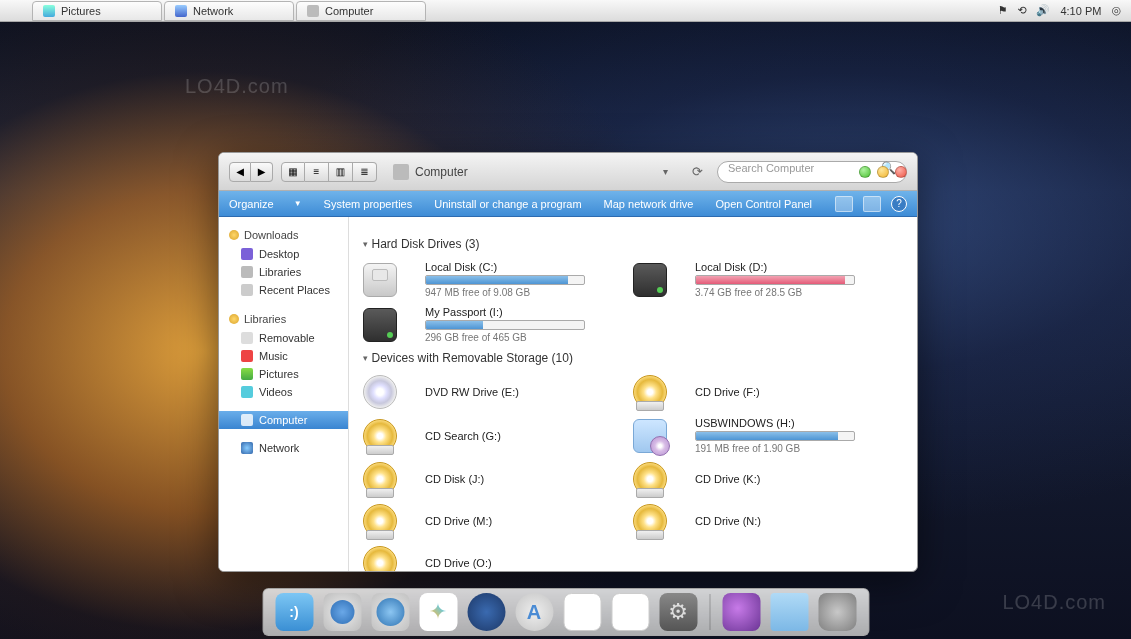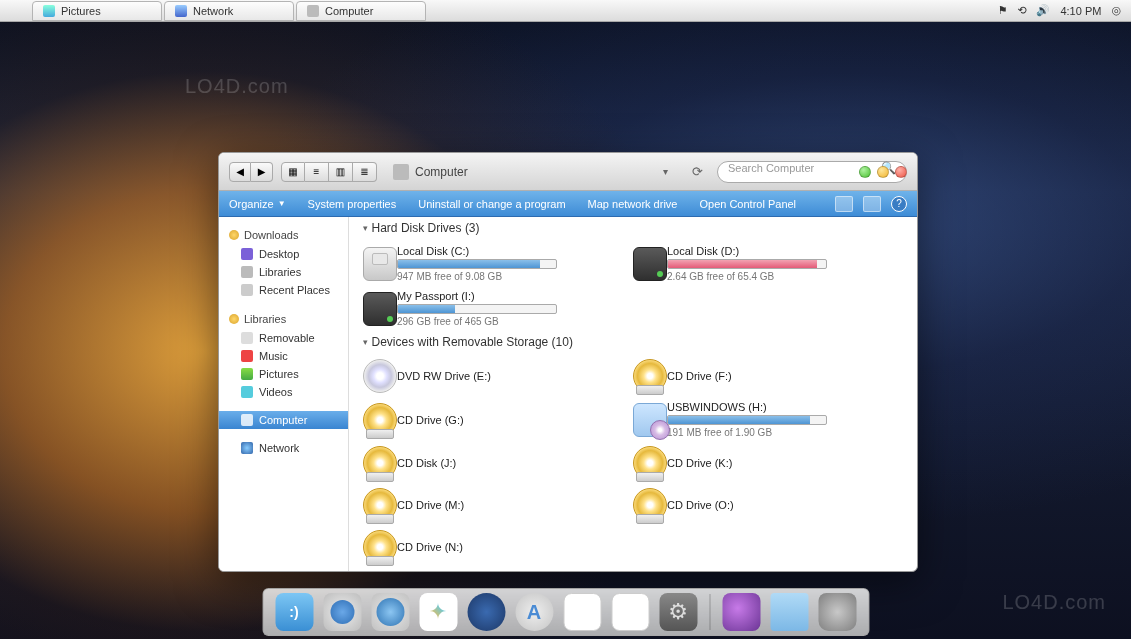--- a/index.html
+++ b/index.html
@@ -66,21 +66,21 @@
 .title-loc .ic{width:16px;height:16px;background:#bbb;border-radius:2px;}
 .dd{margin-left:auto;margin-right:6px;font-size:10px;color:#666;padding:0 4px;}
 .refresh{font-size:13px;color:#666;padding:0 6px;}
 .search{width:190px;height:22px;border:1px solid #aaa;border-radius:11px;background:#fff;padding:0 10px 7px 10px;font-size:11px;display:flex;align-items:center;justify-content:space-between;color:#999;}
 .search .mg{font-size:12px;color:#888;}
 
 .toolbar2{
   height:26px;background:linear-gradient(#6fb3ea,#3e8cd6);border-bottom:1px solid #2d6bb0;
   display:flex;align-items:center;font-size:11px;color:#fff;padding:0 10px;gap:22px;
 }
-.toolbar2 .titem{display:flex;align-items:center;gap:4px;cursor:default;}
+.toolbar2 .titem{display:flex;align-items:center;gap:20px;cursor:default;}
 .toolbar2 .right{margin-left:auto;display:flex;align-items:center;gap:10px;}
 .tb-icon{width:18px;height:16px;background:rgba(255,255,255,.3);border:1px solid rgba(255,255,255,.5);border-radius:2px;display:inline-block;}
 .tb-help{width:16px;height:16px;border-radius:50%;background:#3a7dc4;border:1px solid #fff;display:flex;align-items:center;justify-content:center;font-size:10px;}
 
 .body{flex:1;display:flex;min-height:0;}
 .sidebar{width:130px;background:#fff;border-right:1px solid #ddd;font-size:11px;padding:8px 0;overflow:hidden;}
 .sb-head{padding:4px 10px;color:#444;display:flex;align-items:center;gap:5px;}
 .sb-head::before{content:"";width:10px;height:10px;border-radius:50%;background:radial-gradient(#ffd76a,#d9a22a);display:inline-block;}
 .sb-item{padding:3px 10px 3px 22px;color:#333;display:flex;align-items:center;gap:6px;cursor:default;}
 .sb-item .si{width:12px;height:12px;border-radius:2px;display:inline-block;}
@@ -89,25 +89,25 @@
 .si-rec{background:#ccc;}
 .si-doc{background:#ddd;}
 .si-mus{background:#e44;}
 .si-pic{background:linear-gradient(#8d4,#4a4);}
 .si-vid{background:#5cd;}
 .si-net{background:radial-gradient(#8cf,#36a);}
 .sb-item.sel{background:linear-gradient(#6aaeea,#3a85d1);color:#fff;}
 .sb-item.sel .si{background:rgba(255,255,255,.8);}
 .sb-gap{height:10px;}
 
-.content{flex:1;overflow:auto;padding:0 14px;font-size:11px;color:#333;}
+.content{flex:1;overflow:auto;padding:16px 14px;font-size:11px;color:#333;}
 .section-head{font-size:12px;color:#333;padding:4px 0 6px;display:flex;align-items:center;gap:4px;}
 .section-head::before{content:"▾";font-size:9px;color:#666;}
 .grid{display:flex;flex-wrap:wrap;}
-.cell{width:50%;display:flex;align-items:center;gap:0;padding:4px 0;min-height:42px;}
+.cell{width:50%;display:flex;align-items:center;gap:28px;padding:4px 0;min-height:42px;}
 .drive-icon{width:34px;height:34px;border-radius:6px;flex:none;}
 .di-hd{background:linear-gradient(#f4f4f4,#c8c8c8);border:1px solid #aaa;position:relative;}
 .di-hd::after{content:"";position:absolute;left:8px;right:8px;top:5px;height:10px;border-radius:2px;background:#e8e8e8;border:1px solid #bbb;}
 .di-dark{background:linear-gradient(#5a5a5a,#2f2f2f);border:1px solid #222;position:relative;}
 .di-dark::after{content:"";position:absolute;bottom:3px;right:3px;width:6px;height:6px;border-radius:50%;background:#5c5;}
 .di-dvd{background:radial-gradient(circle,#fff 15%,#e0e0ff 30%,#c8c8dd 50%,#eee 70%,#dcdce8);border-radius:50%;border:1px solid #bbb;}
 .di-cd{background:radial-gradient(circle,#fff 12%,#ffe28a 28%,#e6b93d 55%,#ffe28a 75%,#d9a828);border-radius:50%;border:1px solid #c89820;}
 .di-cd-tray{position:relative;}
 .di-cd-tray .tray{position:absolute;left:2px;right:2px;bottom:-3px;height:10px;background:linear-gradient(#f0f0f0,#ccc);border:1px solid #aaa;border-radius:2px;}
 .di-usb{background:linear-gradient(#cde6ff,#a0c8ef);border:1px solid #7aa8d6;position:relative;}
@@ -281,21 +281,21 @@
               <div class="drive-sub">947 MB free of 9.08 GB</div>
             </div>
           </div>
           <div class="cell">
             <div class="drive-icon di-dark"></div>
             <div class="drive-info">
               <div class="drive-name">Local Disk (D:)</div>
               <div class="bar">
                 <div class="bar-fill red" style="width: 94%;"></div>
               </div>
-              <div class="drive-sub">2.64 GB free of 65.4 GB</div>
+              <div class="drive-sub">3.74 GB free of 28.5 GB</div>
             </div>
           </div>
           <div class="cell">
             <div class="drive-icon di-dark"></div>
             <div class="drive-info">
               <div class="drive-name">My Passport (I:)</div>
               <div class="bar">
                 <div class="bar-fill" style="width: 36%;"></div>
               </div>
               <div class="drive-sub">296 GB free of 465 GB</div>
@@ -316,21 +316,21 @@
             </div>
             <div class="drive-info">
               <div class="drive-name">CD Drive (F:)</div>
             </div>
           </div>
           <div class="cell">
             <div class="drive-icon di-cd di-cd-tray">
               <div class="tray"></div>
             </div>
             <div class="drive-info">
-              <div class="drive-name">CD Drive (G:)</div>
+              <div class="drive-name">CD Search (G:)</div>
             </div>
           </div>
           <div class="cell">
             <div class="drive-icon di-usb"></div>
             <div class="drive-info">
               <div class="drive-name">USBWINDOWS (H:)</div>
               <div class="bar">
                 <div class="bar-fill" style="width: 90%;"></div>
               </div>
               <div class="drive-sub">191 MB free of 1.90 GB</div>
@@ -358,29 +358,29 @@
             </div>
             <div class="drive-info">
               <div class="drive-name">CD Drive (M:)</div>
             </div>
           </div>
           <div class="cell">
             <div class="drive-icon di-cd di-cd-tray">
               <div class="tray"></div>
             </div>
             <div class="drive-info">
+              <div class="drive-name">CD Drive (N:)</div>
+            </div>
+          </div>
+          <div class="cell">
+            <div class="drive-icon di-cd di-cd-tray">
+              <div class="tray"></div>
+            </div>
+            <div class="drive-info">
               <div class="drive-name">CD Drive (O:)</div>
-            </div>
-          </div>
-          <div class="cell">
-            <div class="drive-icon di-cd di-cd-tray">
-              <div class="tray"></div>
-            </div>
-            <div class="drive-info">
-              <div class="drive-name">CD Drive (N:)</div>
             </div>
           </div>
         </div>
     </div>
   </div>
 </div>
 
 <div class="dock">
   <div class="dock-icon dk-finder"></div>
   <div class="dock-icon dk-launch"></div>

